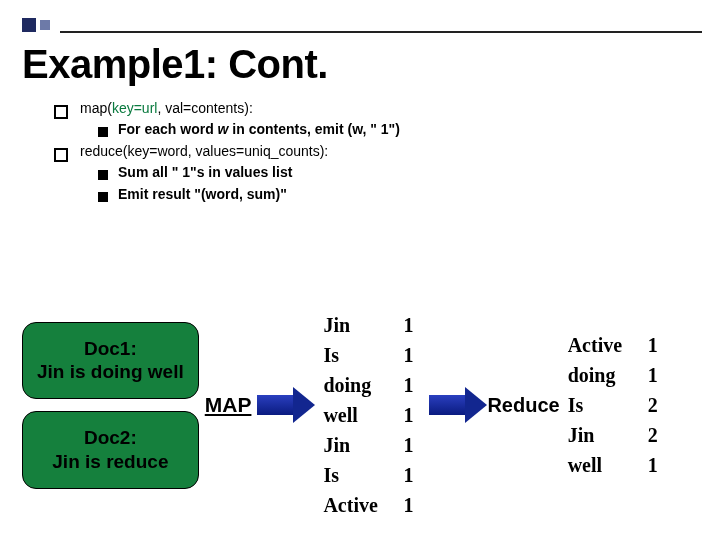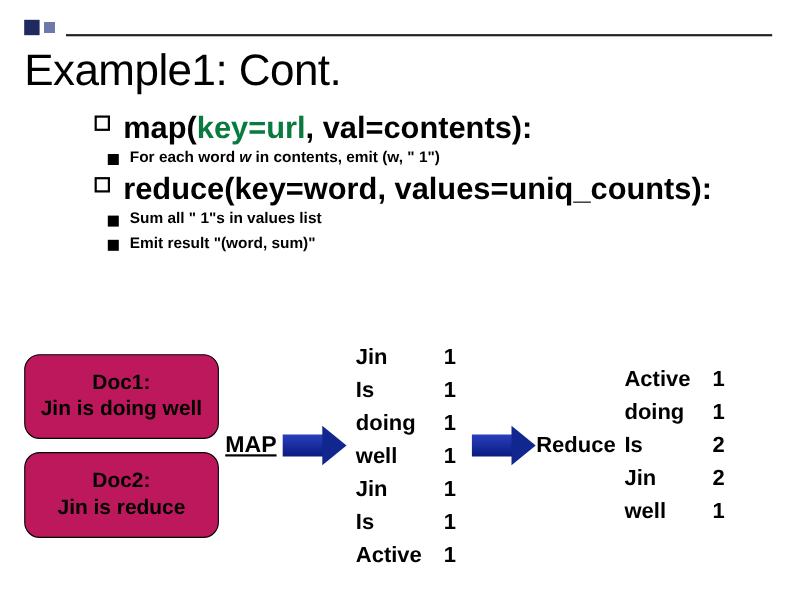--- a/index.html
+++ b/index.html
@@ -28,34 +28,33 @@
   }
   .top-line {
     position: absolute;
     top: 31px; left: 60px; right: 18px;
     height: 2px; background: #222;
   }
   .title {
     position: absolute;
     top: 42px; left: 22px;
     font-size: 40px;
-    font-weight: normal;
+    font-weight: bold;
     color: #000;
     letter-spacing: -0.5px;
   }
   .bullets {
     position: absolute;
     top: 100px; left: 54px; right: 20px;
   }
   .b1 {
     display: flex; align-items: flex-start;
-    font-size: 28px; font-weight: bold;
+    font-size: 14px; font-weight: normal;
     color: #000;
     margin-bottom: 2px;
-    margin-left: 32px;
   }
   .b1 .box {
     width: 14px; height: 14px;
     border: 2px solid #000;
     margin-top: 5px; margin-right: 12px;
     flex-shrink: 0;
   }
   .key { color: #0a7a3f; }
   .sub {
     display: flex; align-items: flex-start;
@@ -81,21 +80,21 @@
   .docs {
     display: flex; flex-direction: column; gap: 12px;
   }
   .doc {
     border: 1.5px solid #000;
     border-radius: 14px;
     padding: 14px 14px;
     font-size: 19px;
     text-align: center;
     line-height: 1.25;
-    background: #be185d;
+    background: #15803d;
   }
   .map-label {
     font-size: 21px;
     margin: 0 6px 0 6px;
     text-decoration: underline;
   }
   .arrow {
     position: relative;
     width: 60px; height: 40px;
     flex-shrink: 0;
@@ -113,21 +112,21 @@
     border-top: 18px solid transparent;
     border-bottom: 18px solid transparent;
     border-left: 22px solid #12268f;
   }
   .col {
     display: flex; flex-direction: column;
     font-size: 20px;
     line-height: 1.5;
     margin: 0 6px;
   }
-  .col .row { display: flex; }
+  .col .row { display: flex; font-family: Liberation Serif, serif; }
   .col .w { width: 80px; }
   .col .n { width: 20px; text-align: left; }
   .reduce-label {
     font-size: 20px;
     margin-left: -2px;
     margin-right: 2px;
   }
   .push-up { margin-top: 20px; }
 </style>
 </head>

